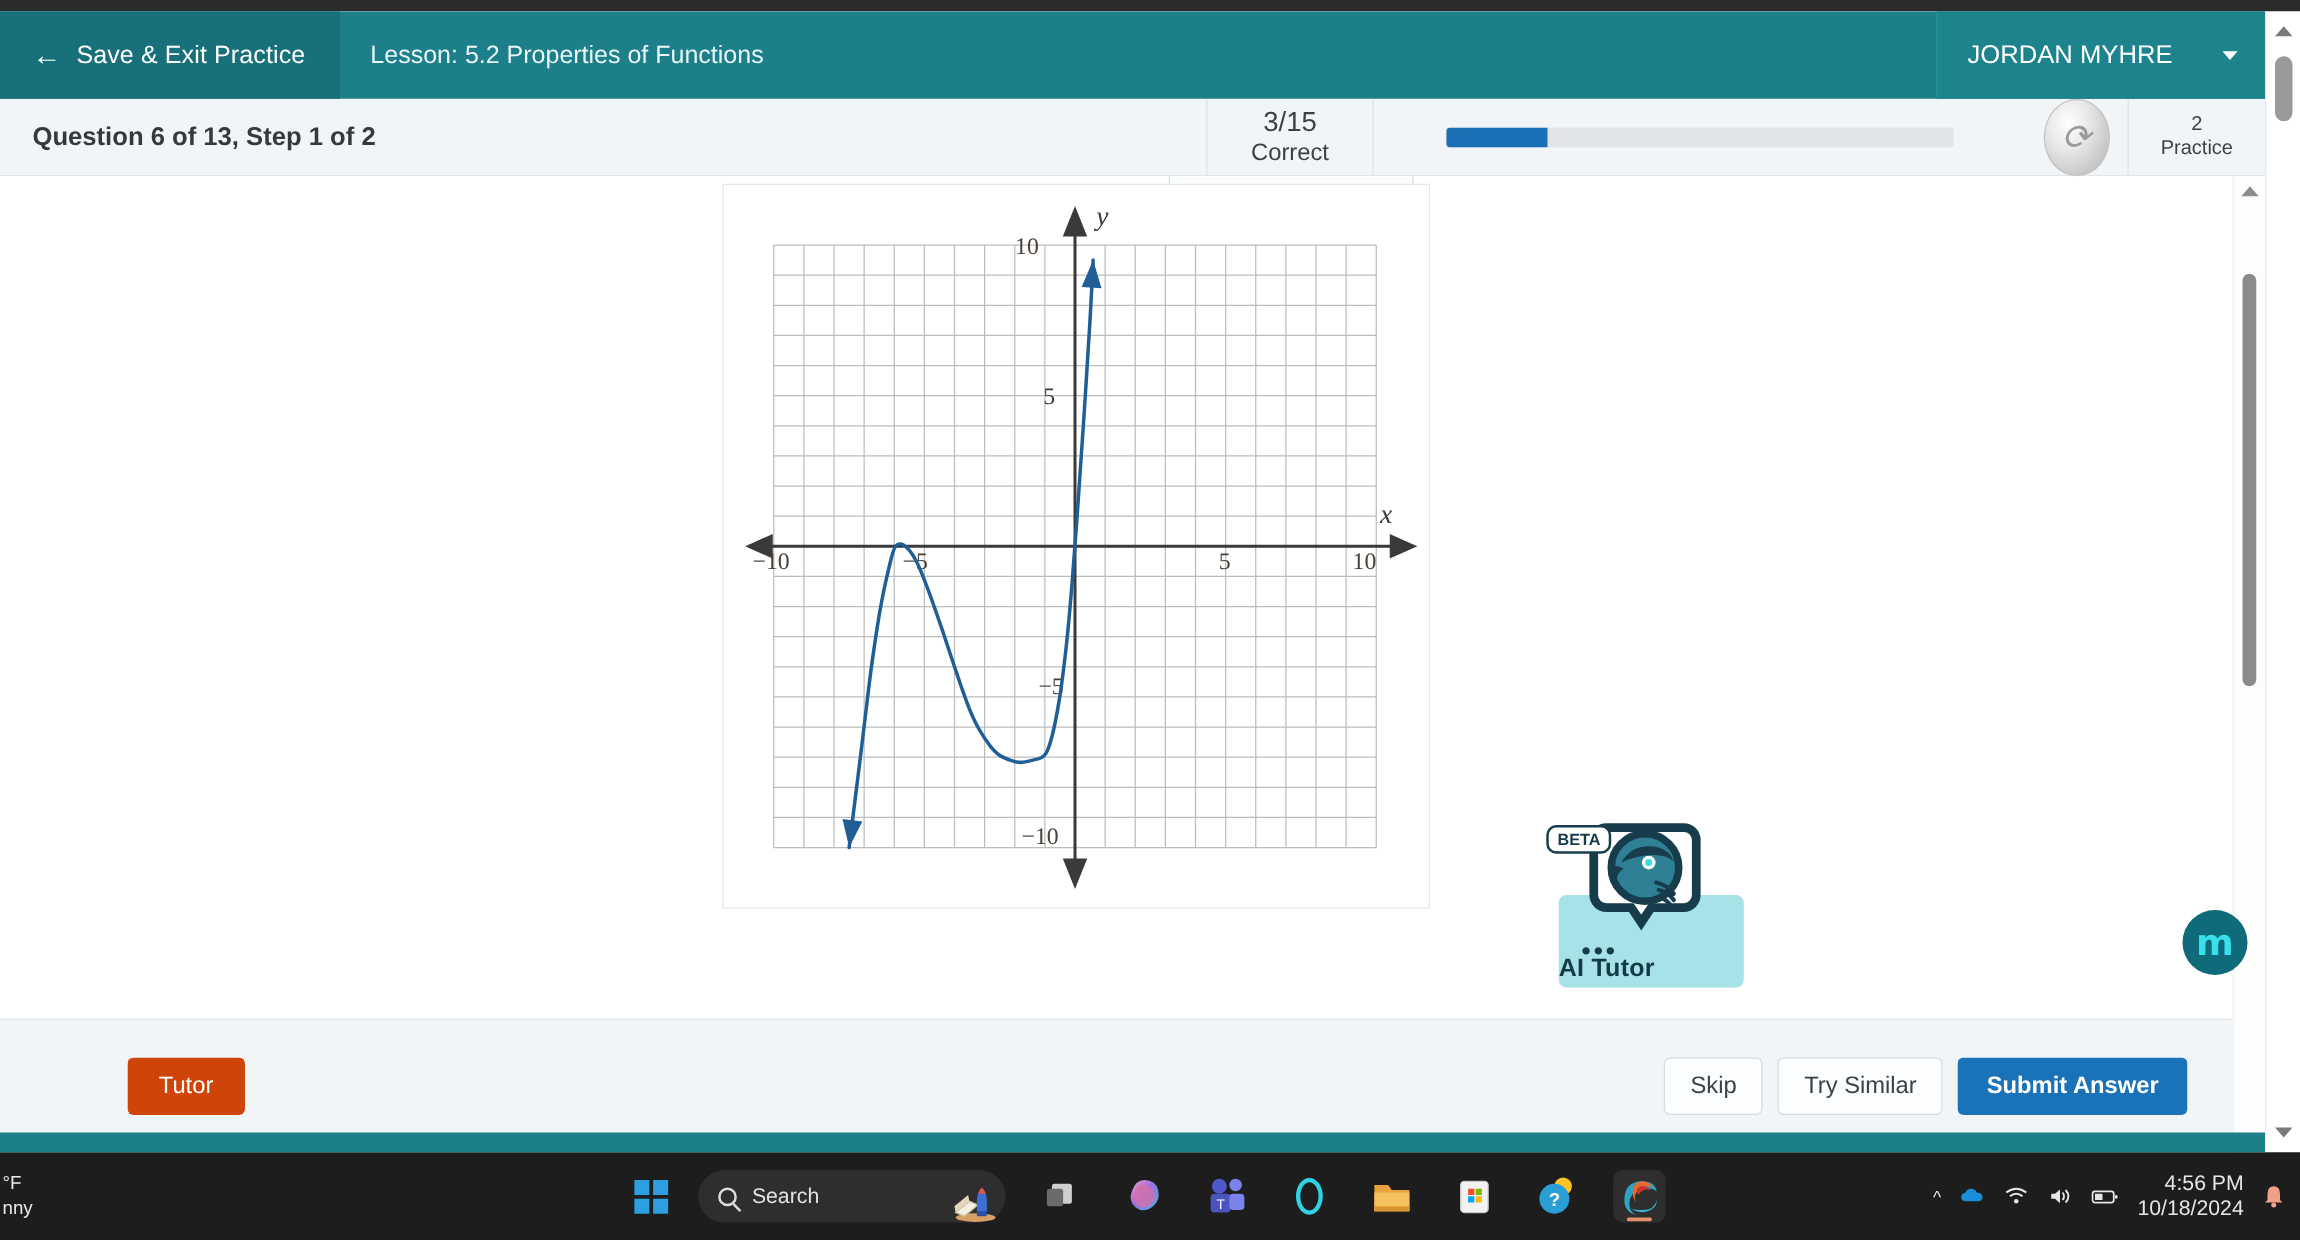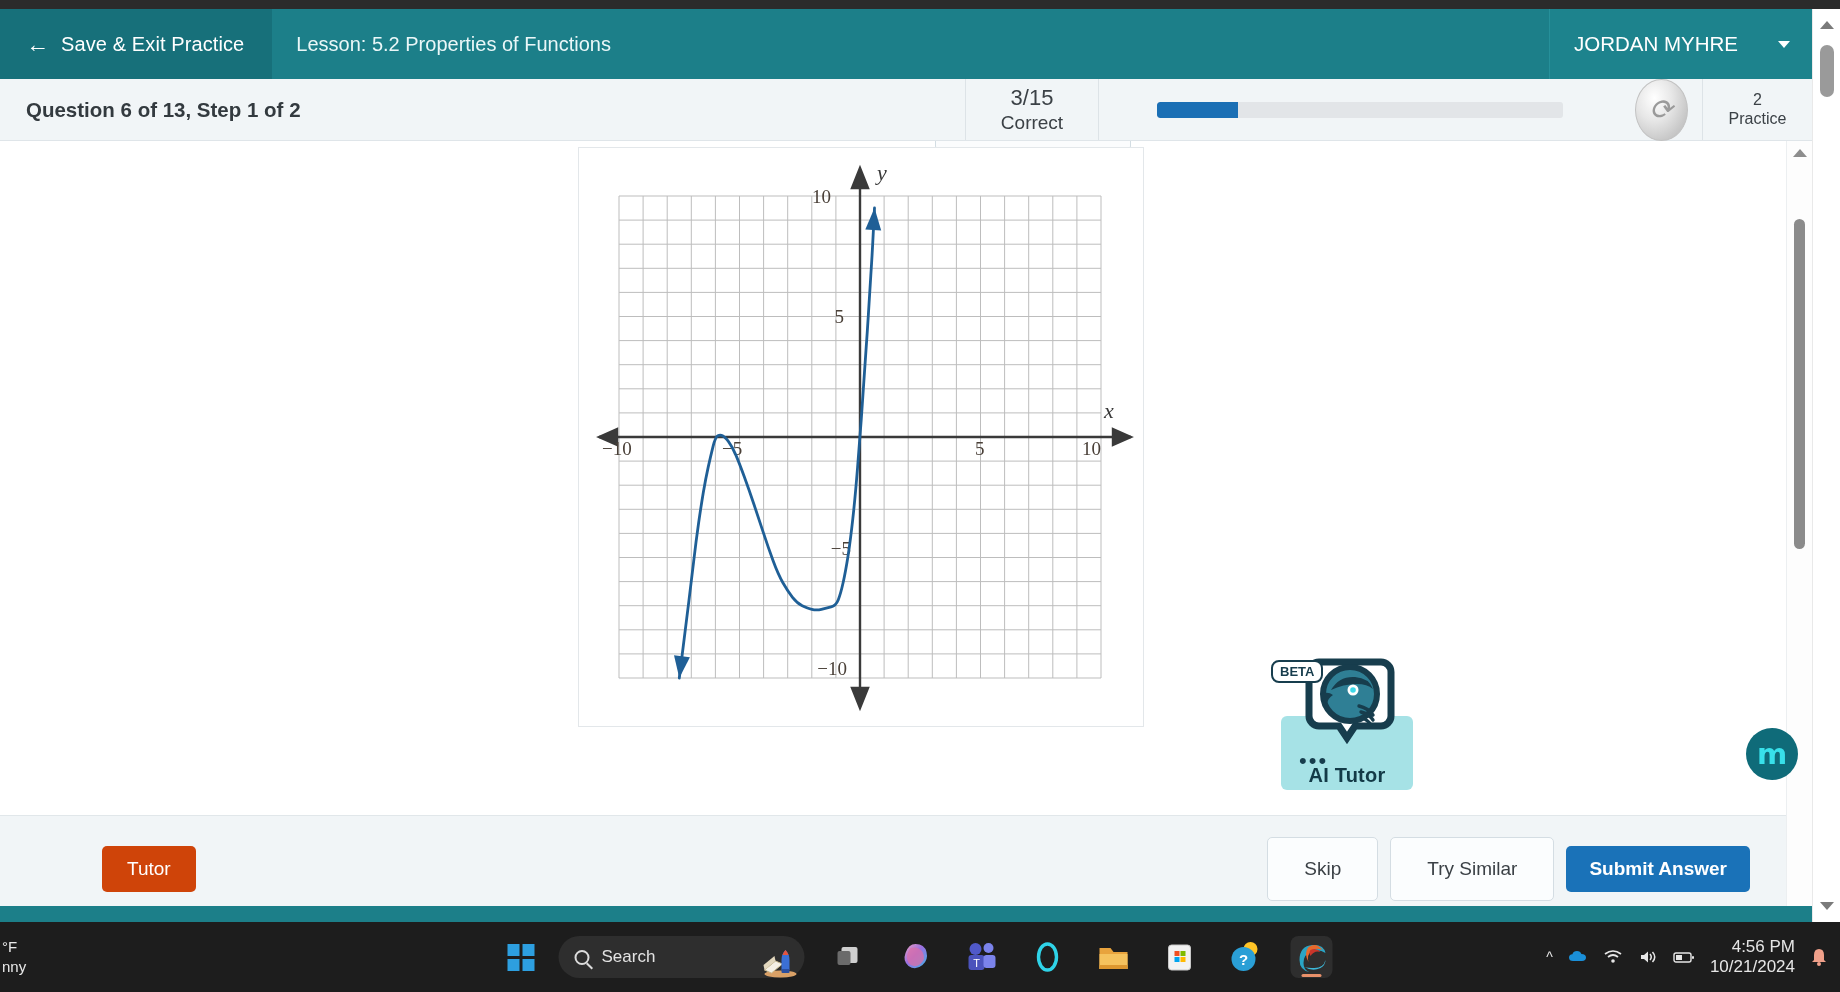--- a/index.html
+++ b/index.html
@@ -130,21 +130,21 @@
     font-family: "Liberation Sans", sans-serif; font-size: 19px;
     border-radius: 5px; cursor: pointer; border: 1px solid transparent;
     display: inline-flex; align-items: center; justify-content: center;
   }
   .btn-tutor {
     background: #cf4409; color: #ffffff; padding: 0 24px; height: 46px;
   }
   .footer-spacer { flex: 1; }
   .btn-ghost {
     background: #fbfdfe; color: #3b4146; border-color: #d4dde3;
-    padding: 0 36px; height: 64px; margin-left: 12px;
+    padding: 0 20px; height: 46px; margin-left: 12px;
   }
   .btn-primary {
     background: #1a72b8; color: #ffffff; padding: 0 22px; height: 46px;
     margin-left: 12px; font-weight: bold;
   }
 
   
   .inner-scroll {
     width: 26px; background: #fdfdfd; border-left: 1px solid #eceff1;
     position: relative;
@@ -177,23 +177,23 @@
   }
 
   
   .teal-strip {
     position: absolute; left: 0; top: 906px; width: 1812px; height: 16px;
     background: #1c7f89;
   }
 
   
   .ai-tutor {
-    position: absolute; right: 427px; bottom: 202px; width: 132px; height: 74px;
+    position: absolute; right: 445px; bottom: 202px; width: 148px; height: 74px;
     background: #a6e2e6; border-radius: 6px; display: flex;
-    align-items: flex-end; justify-content: center; cursor: pointer;
+    align-items: flex-end; justify-content: flex-start; cursor: pointer;
   }
   .ai-tutor-label {
     font-size: 20px; font-weight: bold; color: #133a47;
     padding-bottom: 3px; letter-spacing: .2px;
   }
   .ai-badge {
     position: absolute; left: -10px; top: -56px; background: #ffffff;
     border: 2px solid #173d4d; border-radius: 8px; font-size: 13px;
     font-weight: bold; color: #173d4d; padding: 2px 7px; z-index: 3;
   }
@@ -552,21 +552,21 @@
         <path d="M12 5 q2.5 3 0 6" stroke="#e6e6e6" stroke-width="1.5" fill="none"></path>
         <path d="M14.5 3 q4.5 5 0 10" stroke="#e6e6e6" stroke-width="1.5" fill="none"></path>
       </svg>
       <svg width="22" height="16" viewBox="0 0 22 16">
         <rect x="1" y="4" width="17" height="9" rx="2" fill="none" stroke="#e6e6e6" stroke-width="1.4"></rect>
         <rect x="3" y="6" width="6" height="5" fill="#e6e6e6"></rect>
         <rect x="19" y="7" width="2" height="3" rx="1" fill="#e6e6e6"></rect>
       </svg>
       <div class="clock">
         <div>4:56 PM</div>
-        <div>10/21/2024</div>
+        <div>10/18/2024</div>
       </div>
       <svg width="18" height="20" viewBox="0 0 18 20">
         <path d="M9 2 q5 0 5 6 v5 l2 2 H2 l2 -2 V8 q0 -6 5 -6 Z" fill="#f0a08a"></path>
         <circle cx="9" cy="17" r="2" fill="#f0a08a"></circle>
       </svg>
     </div>
   </div>
 </div>
 
 </body></html>

